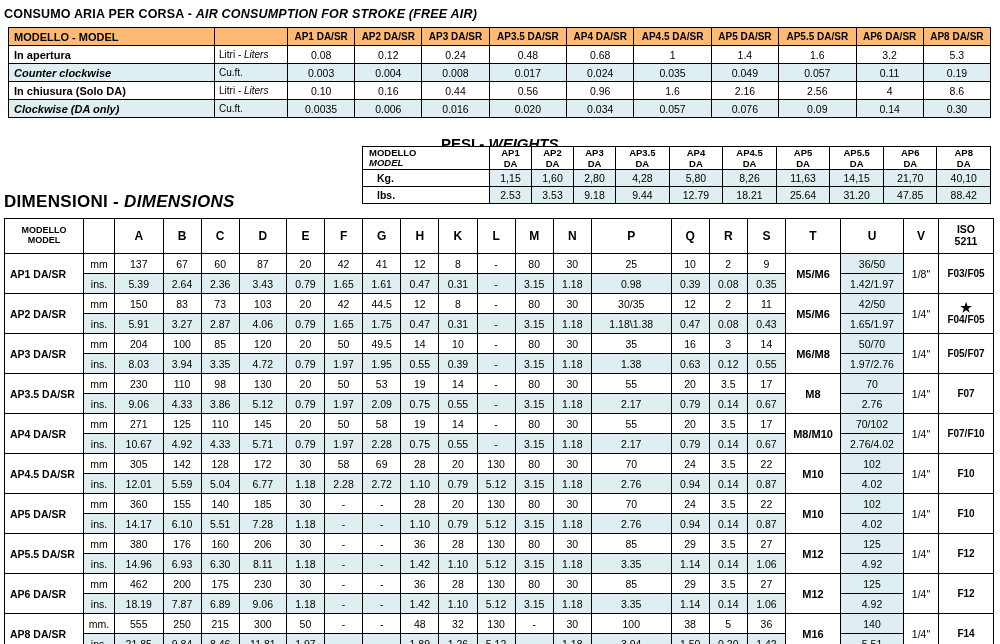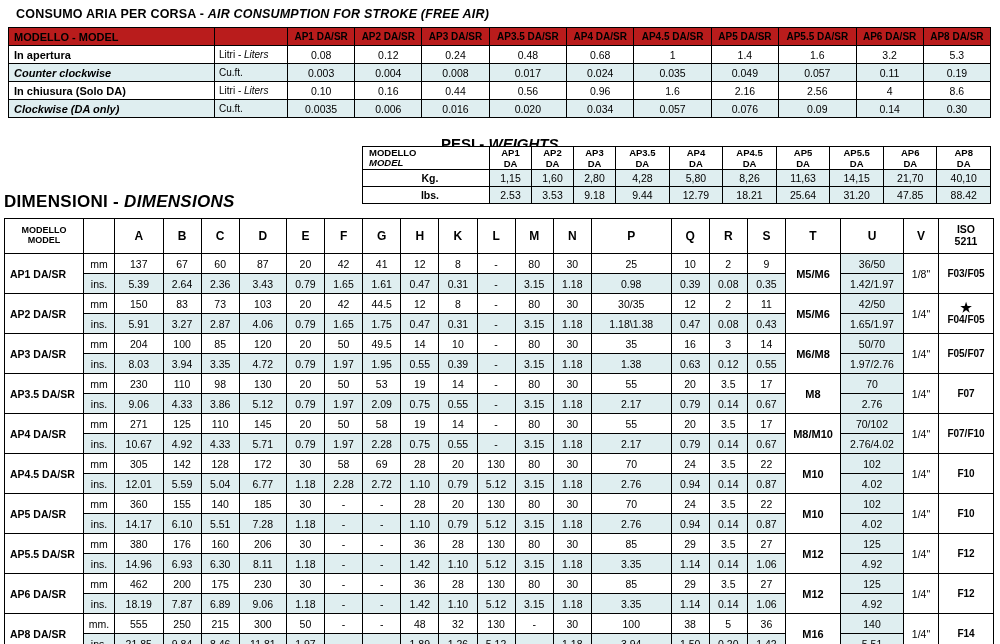--- a/index.html
+++ b/index.html
@@ -8,21 +8,21 @@
     font-family:"Liberation Sans", sans-serif;
     color:#000;
     font-size:11px;
     position:relative;
     overflow:hidden;
   }
   .page{position:relative;width:1000px;height:644px;}
 
   
   .h-air{
-    position:absolute;left:16px;top:7px;
+    position:absolute;left:4px;top:7px;
     font-size:12.5px;font-weight:bold;letter-spacing:.2px;
     white-space:nowrap;
   }
   .h-air i{font-style:italic;font-weight:bold;}
   .h-dim{
     position:absolute;left:4px;top:192px;
     font-size:17px;font-weight:bold;letter-spacing:.3px;
   }
   .h-dim i{font-style:italic;font-weight:bold;margin-top:12px;}
   .h-pesi{
@@ -39,31 +39,31 @@
     vertical-align:middle;
     font-size:10.5px;
     padding:0;
     background:#fff;
   }
   .shade{background:#dfeef0;}
 
   
   .tbl-air{position:absolute;left:8px;top:27px;width:983px;}
   .tbl-air td{height:17px;}
-  .tbl-air .hdr{font-weight:bold;font-size:10px;background:#b91c1c;}
+  .tbl-air .hdr{font-weight:bold;font-size:10px;background:#fdba74;}
   .tbl-air .modelcell{font-weight:bold;font-size:11px;text-align:left;padding-left:5px;}
   .tbl-air .modelcell.ital{font-style:italic;}
   .tbl-air .unitcell{text-align:left;padding-left:4px;font-size:10px;}
   .tbl-air .unitcell i{font-style:italic;}
 
   
   .tbl-pesi{position:absolute;left:362px;top:146px;width:629px;}
   .tbl-pesi td{height:16px;}
   .tbl-pesi .hdr{font-weight:bold;font-size:9.5px;text-align:center;}
-  .tbl-pesi .rowlbl{font-weight:bold;text-align:center;padding-left:8px;font-size:10.5px;}
+  .tbl-pesi .rowlbl{font-weight:bold;text-align:left;padding-left:14px;font-size:10.5px;}
   .tbl-pesi .modhdr{text-align:left;padding-left:6px;font-weight:bold;font-size:9.5px;line-height:1.05;}
   .tbl-pesi .modhdr i{font-style:italic;display:block;}
 
   
   .tbl-dim{position:absolute;left:4px;top:218px;width:990px;}
   .tbl-dim td{height:19px;font-size:10.5px;}
   .tbl-dim .colhdr{font-weight:bold;font-size:12px;height:34px;}
   .tbl-dim .modhdr{font-weight:bold;font-size:9px;line-height:1.08;}
   .tbl-dim .modhdr span{display:block;}
   .tbl-dim .rowmodel{font-weight:bold;font-size:10.5px;text-align:left;padding-left:5px;}

